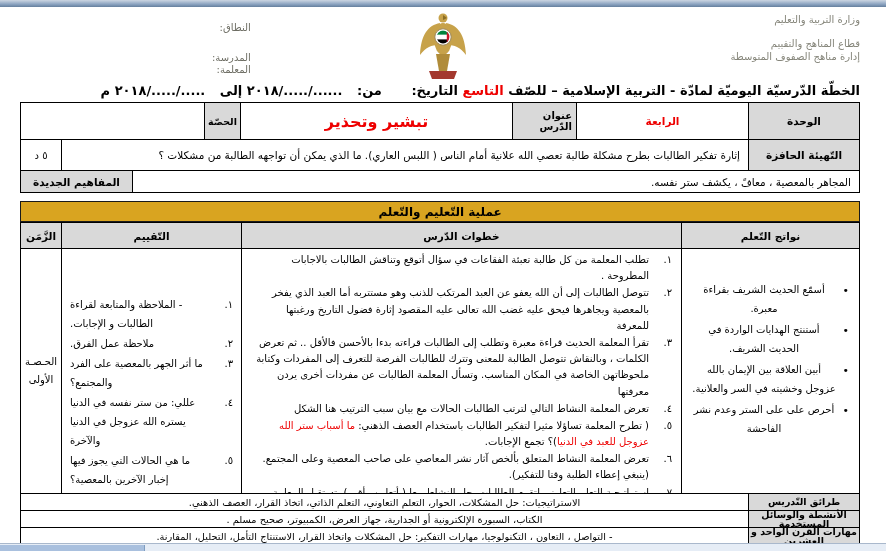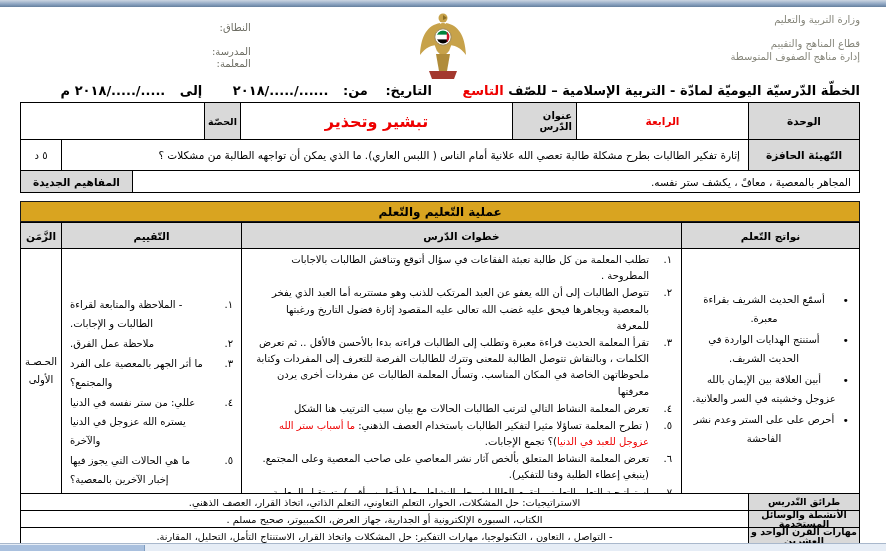--- a/index.html
+++ b/index.html
@@ -16,26 +16,26 @@
     background:linear-gradient(#ccd6e2,#8ba3c0 60%,#657f9d)}
 
   .page{position:absolute;top:7px;left:0;width:880px;height:536px;direction:rtl;font-size:10.5px}
 
   
   .header{position:relative;height:74px}
   .ministry{position:absolute;right:20px;top:6px;text-align:right;color:#85857a;font-size:10px;line-height:1.3}
   .ministry .gap-line{margin-top:11px}
   .emblem{position:absolute;left:416px;top:2px}
   .fields{position:absolute;left:212px;top:15px;text-align:right;color:#6e6e64;font-size:10px;line-height:1.25}
-  .fields .f-top{margin-bottom:11px}
+  .fields .f-top{margin-bottom:17px}
 
   
   .title{padding:0 20px;font-weight:bold;font-size:13px;height:19px;line-height:19px;white-space:nowrap;margin-bottom:2px}
-  .title .sp-lg{margin-right:26px}
-  .title .sp-md{margin-right:13px}
+  .title .sp-lg{}
+  .title .sp-md{margin-right:25px}
   .title .sp-sm{margin-right:10px}
   .red{color:var(--accent-red)}
 
   
   .tbl{margin:0 20px;border:1.4px solid #000}
   .trow{display:flex;border-bottom:1px solid #000}
   .trow:last-child{border-bottom:none}
   .tcell{border-left:1px solid #000;display:flex;align-items:center;justify-content:center;padding:0 4px}
   .tcell:last-child{border-left:none}
   .lab{width:111px;background:var(--header-gray);font-weight:bold;font-size:10.5px;flex:none;text-align:center}
@@ -64,21 +64,21 @@
     display:flex;align-items:center;justify-content:center;border-left:1px solid #000}
   .t2 .hcell:last-child{border-left:none}
   .c-outcomes{width:178px;flex:none}
   .c-steps{flex:1}
   .c-assess{width:180px;flex:none}
   .c-time{width:40px;flex:none}
   .t2 .brow{display:flex;height:244px;overflow:hidden}
   .t2 .bcell{border-left:1px solid #000;overflow:hidden}
   .t2 .bcell:last-child{border-left:none}
 
-  .outcomes-cell{padding:42px 10px 0}
+  .outcomes-cell{padding:32px 10px 0}
   ul.outcomes{list-style:none}
   ul.outcomes li{position:relative;padding-right:13px;margin-bottom:3px;font-size:10px;line-height:1.85}
   ul.outcomes li::before{content:"•";position:absolute;right:0;top:0;font-size:11px}
   ul.outcomes li span{display:block;text-align:center}
 
   .steps-cell{padding:3px 6px 0}
   ol.steps{list-style:none}
   ol.steps li{display:flex;font-size:10px;line-height:1.62;margin-bottom:1px}
   ol.steps .num{flex:none;width:26px;padding-right:3px}
   ol.steps .txt{flex:1;text-align:right;padding-left:6px}

